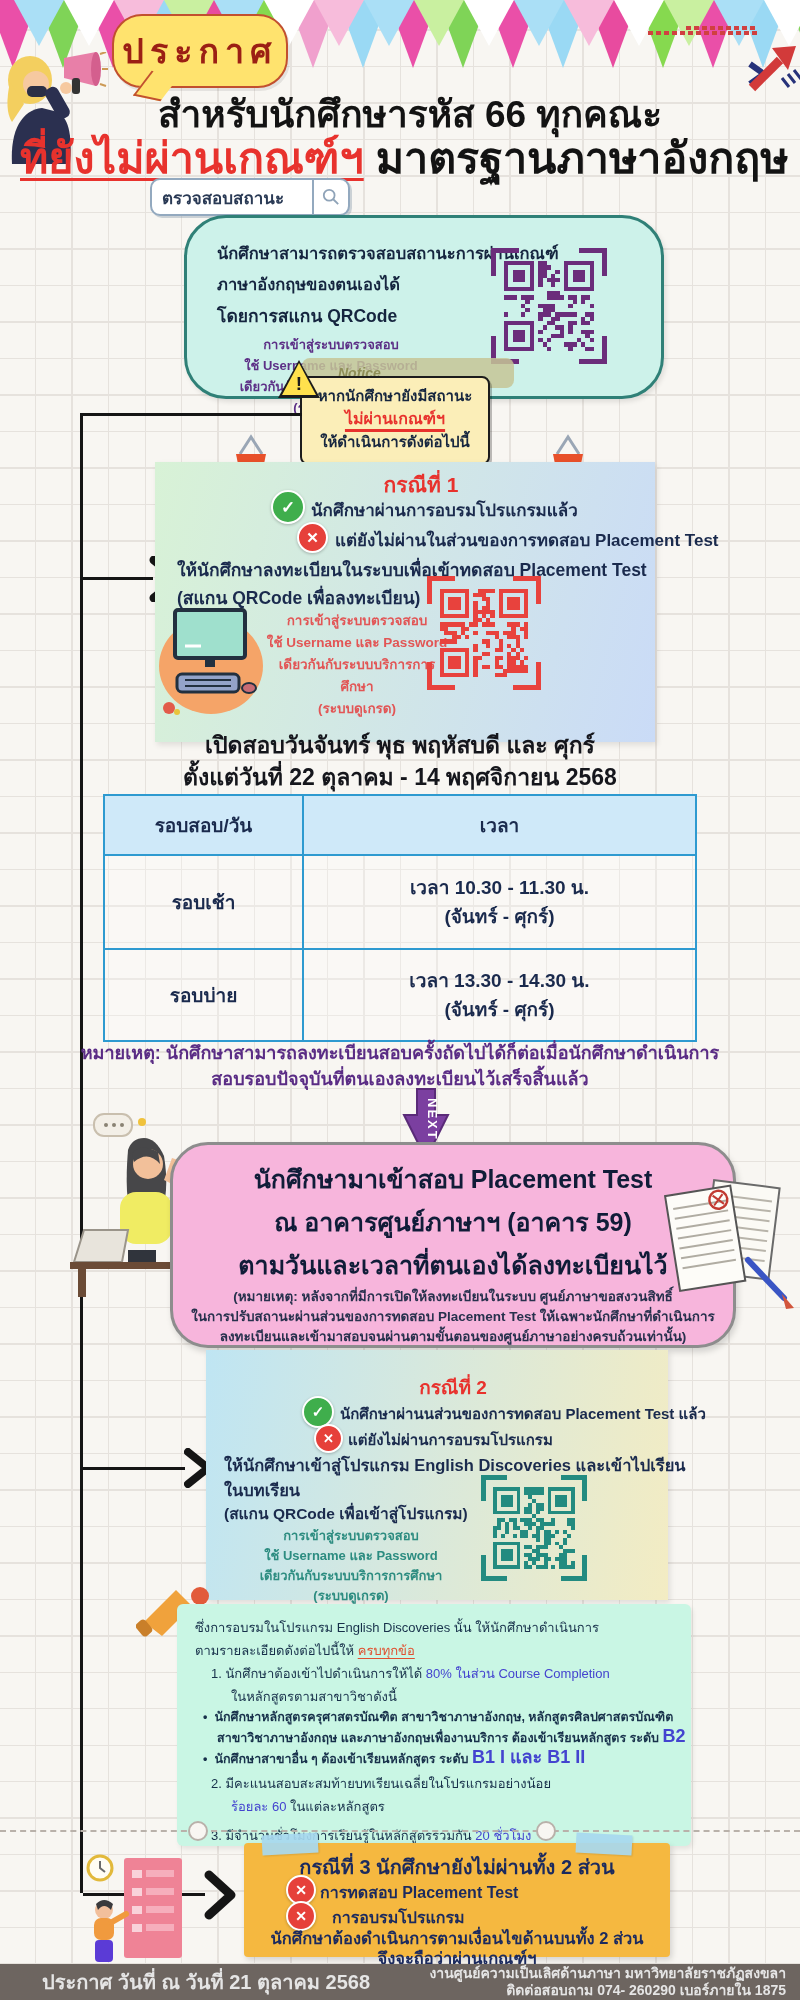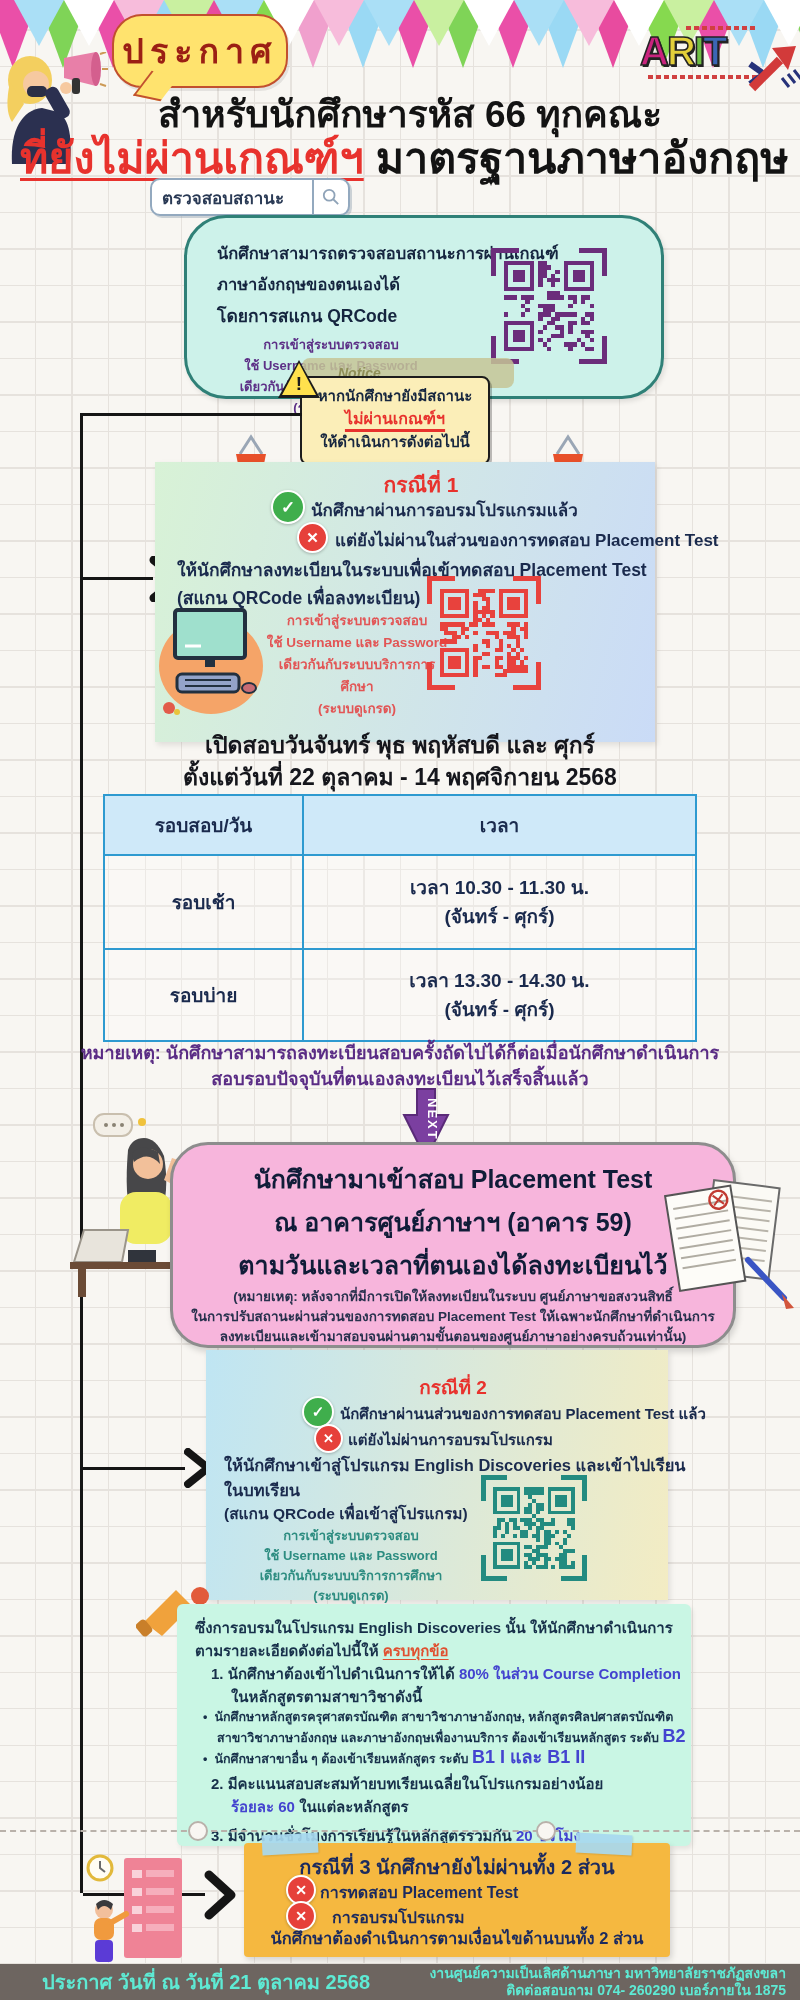--- a/index.html
+++ b/index.html
@@ -97,21 +97,21 @@
 
   
   .pinkbox{background:#f7b5dc;border:3px solid #8d8d8d;border-radius:38px;
     box-shadow:2px 4px 6px rgba(0,0,0,.15);text-align:center;}
   .pb-line{font-size:25px;font-weight:800;color:#101c38;}
   .pb-note{font-size:13.5px;font-weight:700;color:#27314d;line-height:20px;}
 
   
   .mintbox{background:#c9f6e4;border-radius:6px;box-shadow:2px 3px 5px rgba(0,0,0,.08);
     padding:12px 14px 8px 18px;}
-  .req-line{font-size:15px;font-weight:700;color:#17304a;line-height:23px;}
+  .req-line{font-size:13px;font-weight:400;color:#17304a;line-height:23px;}
   .req-line.ind1{margin-left:16px;}
   .req-line.ind2{margin-left:36px;}
   .req-bullet{font-size:12.5px;font-weight:700;color:#17304a;line-height:19px;margin-left:8px;}
   .req-bullet .dot{margin-right:7px;}
   .req-bullet.cont{margin-left:22px;}
   .blue{color:#4343cf;}
   .blue.lv{font-size:18px;font-weight:800;}
   .redu{color:#e05030;text-decoration:underline;text-underline-offset:3px;}
 
   
@@ -119,21 +119,21 @@
   .cutdot{width:16px;height:16px;border:2px solid #b9b1aa;border-radius:50%;background:#f8f6f2;}
 
   
   .case3{background:#f5b840;border-radius:4px;box-shadow:2px 3px 6px rgba(0,0,0,.15);}
   .c3-title{font-size:20px;font-weight:800;color:#1b2a5e;text-align:center;}
   .c3-row{font-size:16px;font-weight:800;color:#1b2a5e;}
   .c3-close{font-size:16.5px;font-weight:800;color:#1b2a5e;text-align:center;line-height:22px;}
   .tape{background:#a8d9ef;opacity:.92;box-shadow:1px 1px 2px rgba(0,0,0,.12);}
 
   
-  .footer{background:#6d6560;color:#5eead4;display:flex;align-items:center;}
+  .footer{background:#6d6560;color:#e5e5e5;display:flex;align-items:center;}
   .f-left{font-size:20px;font-weight:700;margin-left:42px;flex:1;}
   .f-right{text-align:right;margin-right:14px;font-size:14px;line-height:17px;font-weight:700;}
 </style>
 </head>
 <body>
 
 <div id="page">
 
   <div id="bunting" class="abs" style="left:-12px;top:0;width:824px;height:84px;">
       <div class="frow back"><i class="flag" style="background: rgb(234, 79, 168); height: 68px;"></i><i class="flag" style="background: rgb(127, 212, 87); height: 68px;"></i><i class="flag" style="background: rgb(234, 79, 168); height: 68px;"></i><i class="flag" style="background: rgb(154, 217, 244); height: 68px;"></i><i class="flag" style="background: rgb(232, 75, 159); height: 68px;"></i><i class="flag" style="background: rgb(134, 217, 79); height: 68px;"></i><i class="flag" style="background: rgb(240, 160, 205); height: 68px;"></i><i class="flag" style="background: rgb(154, 217, 244); height: 68px;"></i><i class="flag" style="background: rgb(234, 79, 168); height: 68px;"></i><i class="flag" style="background: rgb(127, 212, 87); height: 68px;"></i><i class="flag" style="background: rgb(234, 79, 168); height: 68px;"></i><i class="flag" style="background: rgb(154, 217, 244); height: 68px;"></i><i class="flag" style="background: rgb(232, 75, 159); height: 68px;"></i><i class="flag" style="background: rgb(134, 217, 79); height: 68px;"></i><i class="flag" style="background: rgb(234, 79, 168); height: 68px;"></i><i class="flag" style="background: rgb(154, 217, 244); height: 68px;"></i><i class="flag" style="background: rgb(127, 212, 87); height: 68px;"></i></div>
@@ -154,21 +154,20 @@
     <path d="M100 2 l6 -2 M102 17 h7 M100 32 l6 2" stroke="#c95" stroke-width="2"></path>
   </svg>
 
   <div class="abs badge" style="left:112px;top:14px;width:172px;height:70px;">
     <span>ประกาศ</span>
     <i class="tail"></i>
   </div>
 
   <div class="abs logo" style="left:640px;top:26px;width:156px;height:80px;">
     <div class="tagline"></div>
-    <div id="logo-letters"><span style="color: rgb(201, 36, 126);">A</span><span style="color: rgb(227, 207, 58);">R</span><span style="color: rgb(111, 190, 68);">I</span><span style="color: rgb(59, 102, 181);">T</span></div>
     <div class="tagline b"></div>
     <svg class="logo-arrow" width="58" height="50" viewBox="0 0 58 50">
       <path d="M6 20 L20 30 L6 40" stroke="#27327a" stroke-width="6" fill="none"></path>
       <path d="M8 44 L36 16" stroke="#d23a3a" stroke-width="9"></path>
       <polygon points="28,4 52,2 44,26" fill="#d23a3a"></polygon>
       <path d="M38 34 l7 9 M44 30 l7 9 M50 26 l7 9" stroke="#27327a" stroke-width="3"></path>
     </svg>
   </div>
 
   <div class="abs ctr title1 nw" style="left:60px;top:84px;width:700px;">สำหรับนักศึกษารหัส 66 ทุกคณะ</div>
@@ -1058,20 +1057,21 @@
     <div class="abs c3-title nw" style="left:0;right:0;top:8px;">กรณีที่ 3 นักศึกษายังไม่ผ่านทั้ง 2 ส่วน</div>
     <div class="abs ic no" style="left:42px;top:32px;width:26px;height:26px;font-size:14px;">
         <span>✕</span>
       </div>
     <div class="abs c3-row nw" style="left:76px;top:37px;">การทดสอบ Placement Test</div>
     <div class="abs ic no" style="left:42px;top:58px;width:26px;height:26px;font-size:14px;">
         <span>✕</span>
       </div>
     <div class="abs c3-row nw" style="left:88px;top:62px;">การอบรมโปรแกรม</div>
     <div class="abs c3-close nw" style="left:0;right:0;top:84px;">นักศึกษาต้องดำเนินการตามเงื่อนไขด้านบนทั้ง 2 ส่วน</div>
+    <div class="abs c3-close nw" style="left:0;right:0;top:104px;">จึงจะถือว่าผ่านเกณฑ์ฯ</div>
   </div>
   <div class="abs tape" style="left:262px;top:1834px;width:56px;height:20px;transform:rotate(-3deg);"></div>
   <div class="abs tape" style="left:576px;top:1834px;width:56px;height:20px;transform:rotate(3deg);"></div>
 
   <svg class="abs" style="left:84px;top:1852px;" width="104" height="112" viewBox="0 0 104 112">
     <circle cx="16" cy="16" r="12" fill="#fffdf4" stroke="#e2b93b" stroke-width="3"></circle>
     <path d="M16 9 V16 L21 20" stroke="#6a6a6a" stroke-width="2" fill="none"></path>
     <rect x="40" y="6" width="58" height="100" rx="3" fill="#ef8396"></rect>
     <rect x="48" y="18" width="10" height="8" fill="#f9d2da"></rect>
       <rect x="62" y="18" width="28" height="7" fill="#f6aebc"></rect>

